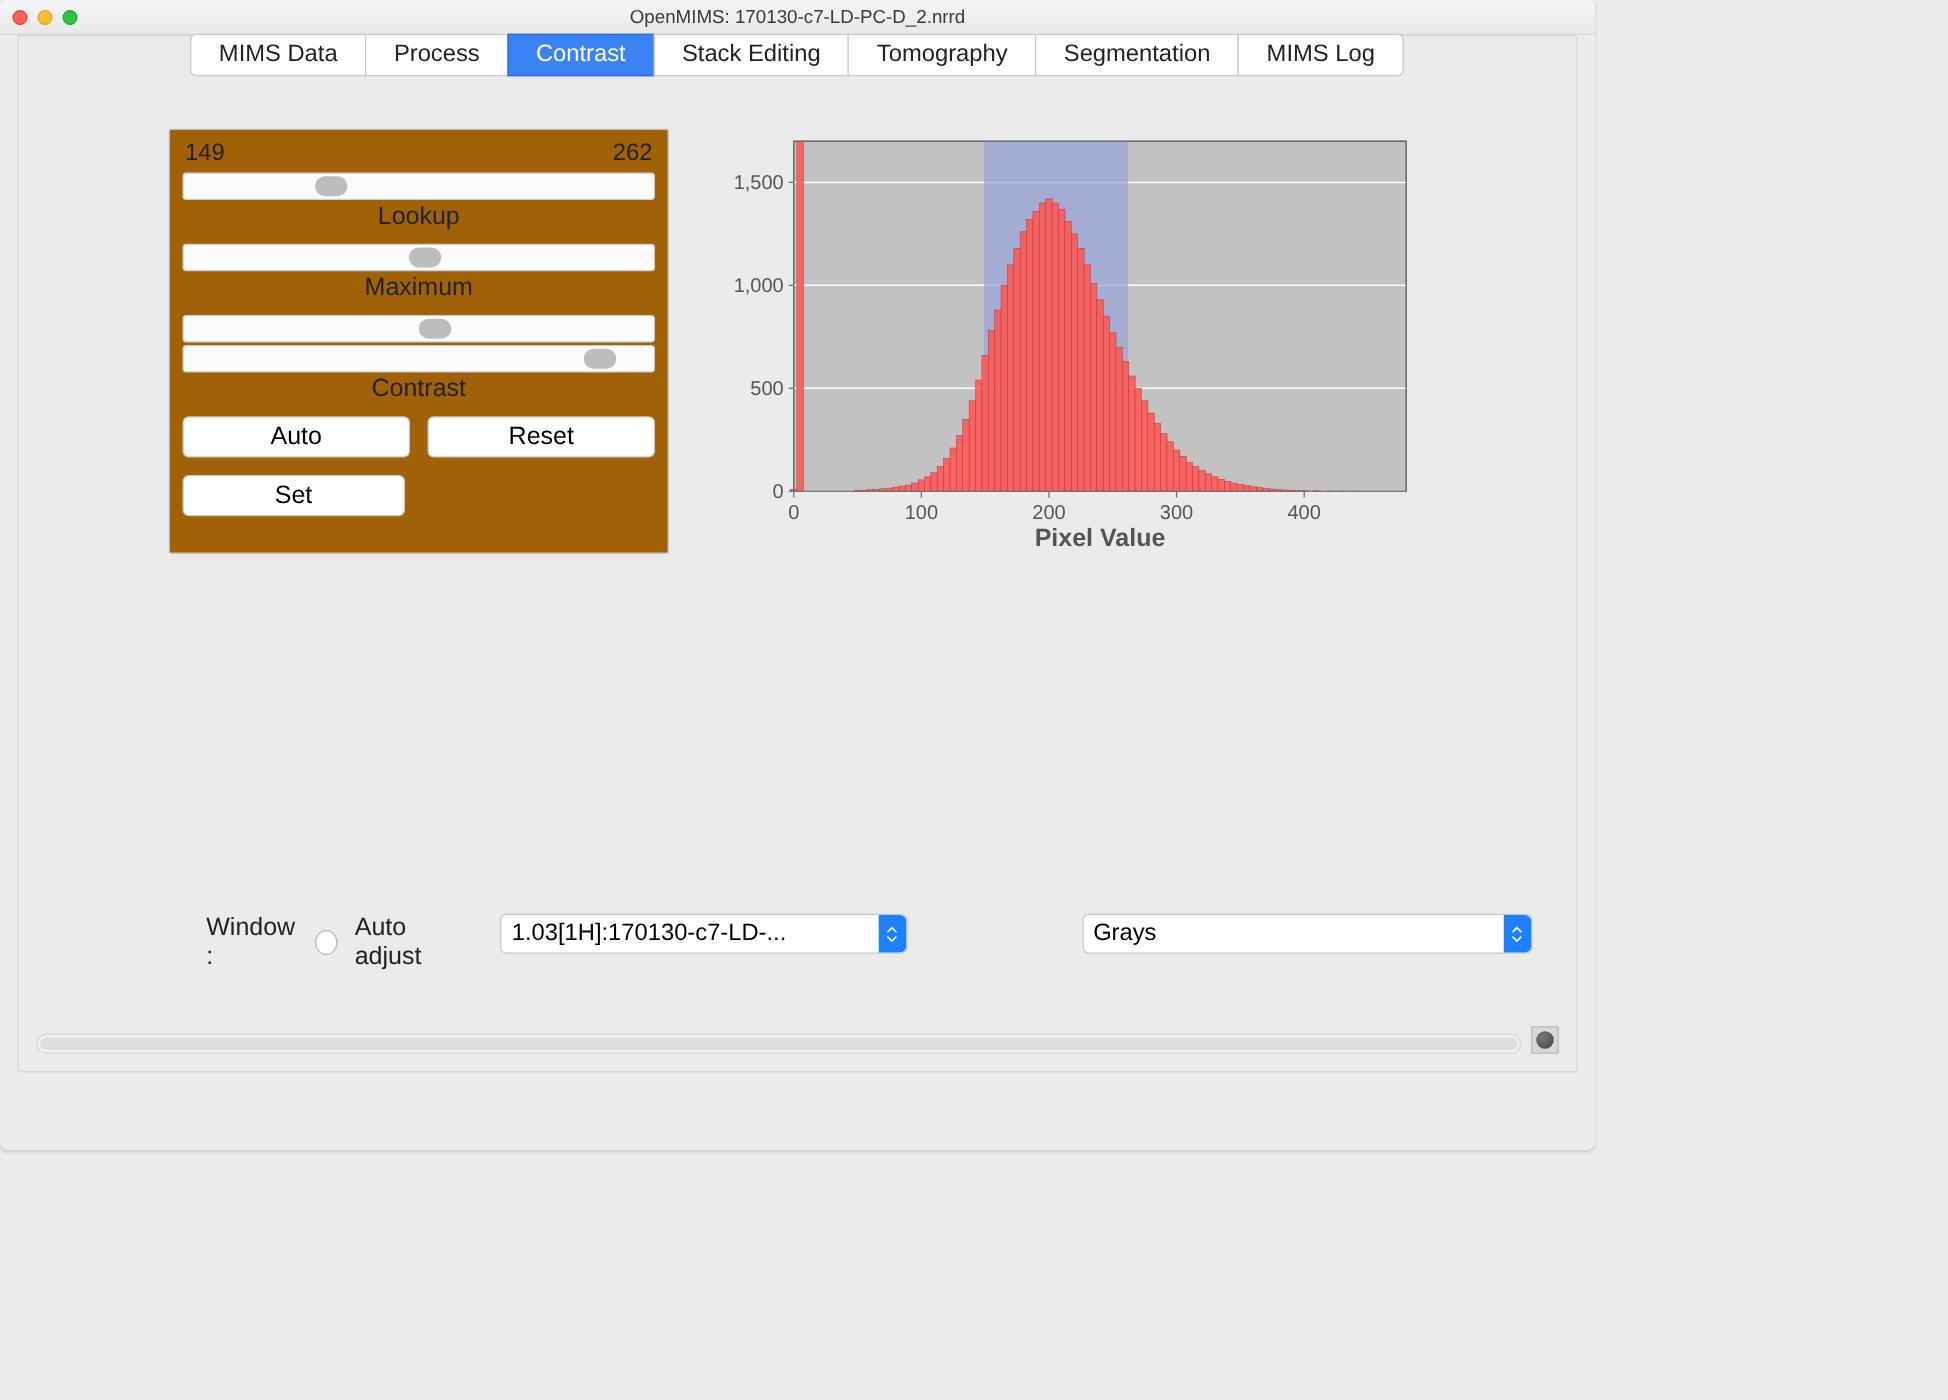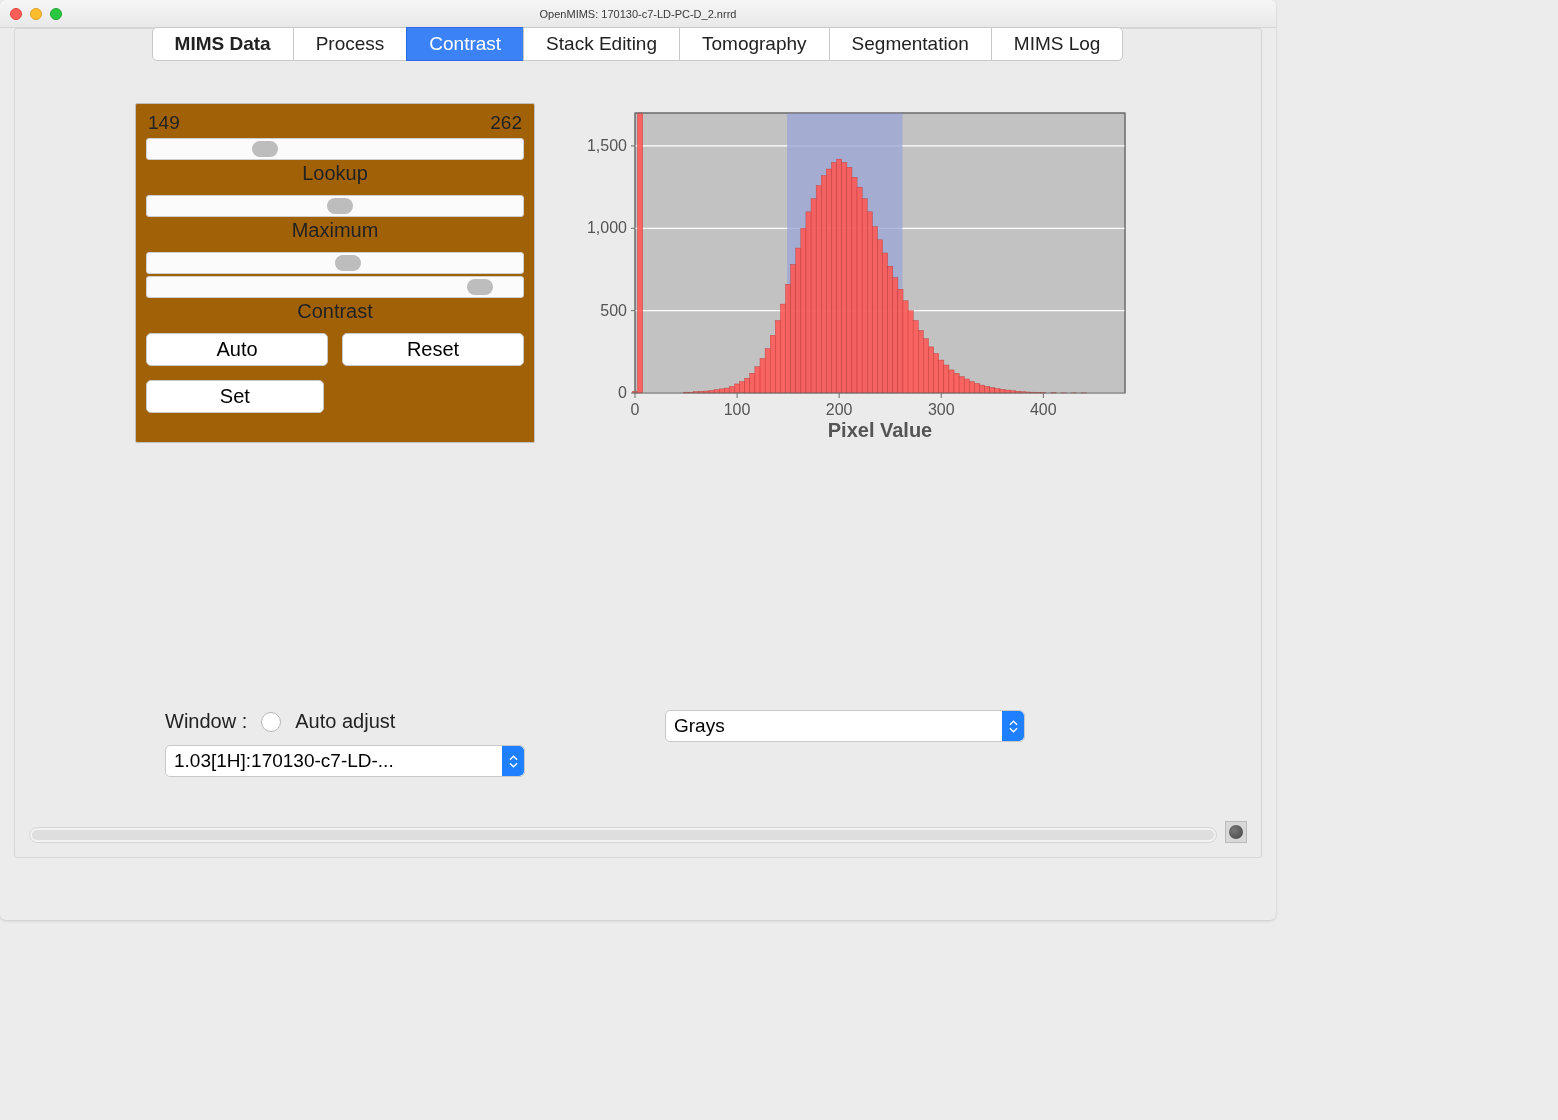--- a/index.html
+++ b/index.html
@@ -28,37 +28,37 @@
       position: relative;
       border-bottom: 1px solid #d6d6d6;
       background: linear-gradient(#f6f6f6,#e8e8e8);
       border-radius: 6px 6px 0 0;
     }
     .traffic { display: flex; gap: 8px; position: absolute; left: 10px; }
     .dot { width: 12px; height: 12px; border-radius: 50%; }
     .dot.red { background: #ff5f57; border:1px solid #e24238;}
     .dot.yellow { background: #ffbd2e; border:1px solid #dfa022;}
     .dot.green { background: #28c940; border:1px solid #1fa52f;}
-    .title { width:100%; text-align:center; font-size:11px; color:#3a3a3a; font-weight:500;}
+    .title { width:100%; text-align:center; font-size:15px; color:#3a3a3a; font-weight:500;}
     .tabs {
       display:flex;
       margin: 16px auto 0 auto;
       justify-content:center;
     }
     .tab {
       background:#fff;
       border:1px solid #c8c8c8;
       padding: 5px 22px;
       font-size:19px;
       color:#222;
       margin-left:-1px;
       cursor:pointer;
       white-space: nowrap;
     }
-    .tab:first-child { border-radius: 5px 0 0 5px; font-weight: bold;}
+    .tab:first-child { border-radius: 5px 0 0 5px;}
     .tab:last-child  { border-radius: 0 5px 5px 0;}
     .tab.active { background:#3b82f7; color:#fff; border-color:#2f6be0;}
     .panel-outer {
       border:1px solid #d6d6d6;
       border-radius:3px;
       margin: 0 14px 14px 14px;
       background:#ebebeb;
       height: 830px;
       position: relative;
       padding-top: 52px;
@@ -109,21 +109,21 @@
       position: relative;
     }
     .lower-row {
       position:absolute;
       bottom: 80px;
       left: 0; right: 0;
       display:flex;
       padding: 0 60px 0 150px;
       gap: 140px;
     }
-    .col { display:flex; flex-direction:column; gap:12px; }
+    .col { display:flex; gap:28px; }
     .lbl-row { display:flex; align-items:center; gap:14px; font-size:20px; color:#222;}
     .radio {
       width:20px; height:20px; border-radius:50%;
       border:1px solid #b8b8b8; background:#fff;
     }
     .combo {
       display:flex; align-items:center;
       background:#fff; border:1px solid #c8c8c8;
       border-radius:5px;
       height:32px;

